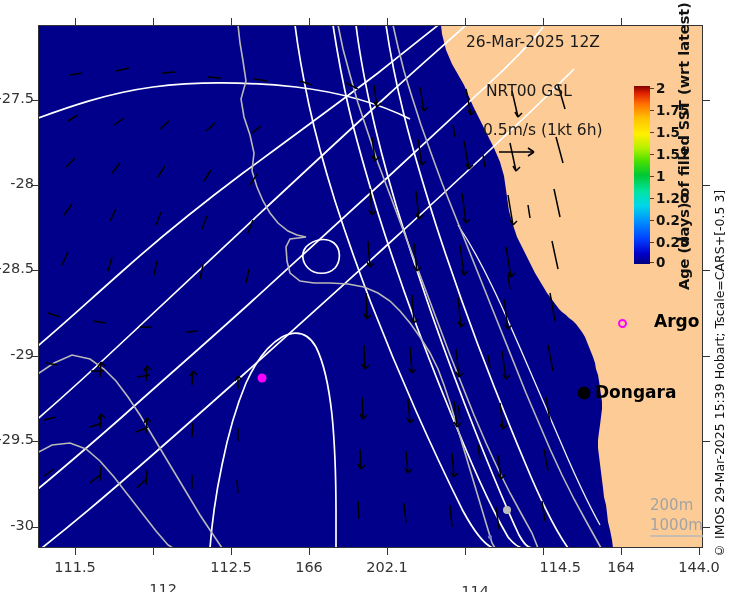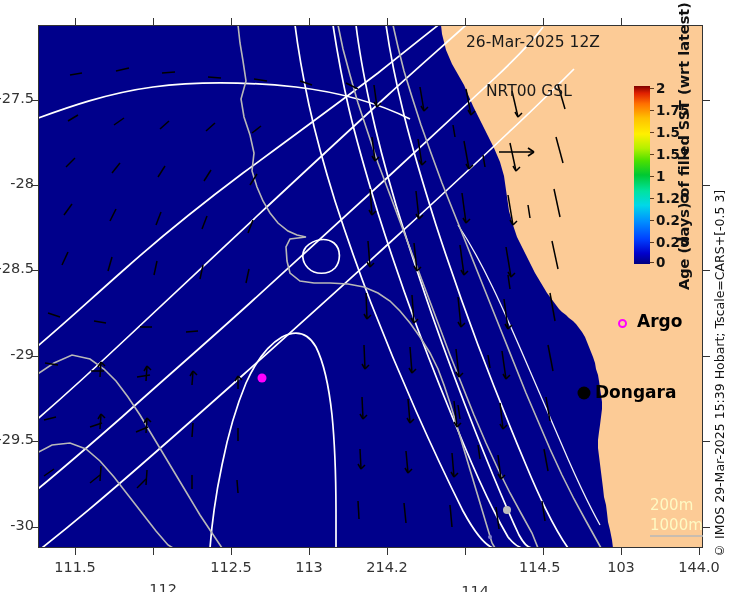--- a/index.html
+++ b/index.html
@@ -50,21 +50,21 @@
             font-size:14.5px;font-weight:bold;color:#111;white-space:nowrap;
             writing-mode:vertical-rl;transform:rotate(180deg);
             text-align:center;}
 
   
   .legend-label{position:absolute;font-weight:bold;font-size:17px;color:#000;white-space:nowrap;}
   .argo-dot{position:absolute;width:9px;height:9px;border:2px solid #ff00ff;
             border-radius:50%;box-sizing:border-box;background:transparent;}
 
   
-  .depth-lbl{position:absolute;font-size:15px;color:#fef9c3;white-space:nowrap;}
+  .depth-lbl{position:absolute;font-size:15px;color:#a3a3a3;white-space:nowrap;}
 
   
   #copyright{position:absolute;left:712px;top:178px;width:18px;height:380px;
              font-size:12.5px;color:#111;white-space:nowrap;
              writing-mode:vertical-rl;transform:rotate(180deg);}
 </style>
 </head>
 <body>
 
 <div id="root">
@@ -323,28 +323,29 @@
         <circle cx="224" cy="353" r="4.5" fill="#ff00ff"></circle>
 
         <circle cx="546" cy="368" r="6.5" fill="#000000"></circle>
       </g>
       <rect x="0.5" y="0.5" width="664" height="522" fill="none" stroke="#333333" stroke-width="1"></rect>
     </svg>
 
     <div class="map-text" style="left:428px;top:8px;">26-Mar-2025 12Z</div>
 
     <div class="map-text" style="left:448px;top:57px;">NRT00 GSL</div>
+    <div class="map-text" style="left:445px;top:96px;">0.5m/s (1kt 6h)</div>
 
     <svg style="position:absolute;left:460px;top:120px;" width="44" height="14">
       <line x1="1" y1="7" x2="36" y2="7" stroke="#000" stroke-width="1.6"></line>
       <path d="M36,7 l-6,-4 M36,7 l-6,4" stroke="#000" stroke-width="1.6" fill="none"></path>
     </svg>
 
     <div class="argo-dot" style="left:580px;top:294px;"></div>
-    <div class="legend-label" style="left:599px;top:286px;">Argo</div>
+    <div class="legend-label" style="left:616px;top:286px;">Argo</div>
 
     <div class="legend-label" style="left:557px;top:357px;">Dongara</div>
 
     <div class="depth-lbl" style="left:612px;top:471px;">200m</div>
     <div class="depth-lbl" style="left:612px;top:491px;">1000m</div>
     <svg style="position:absolute;left:612px;top:487px;" width="90" height="30">
       <line x1="62" y1="4" x2="82" y2="4" stroke="#ffffff" stroke-width="1.6"></line>
       <line x1="0" y1="24" x2="56" y2="24" stroke="#b8b8b8" stroke-width="1.6"></line>
       <line x1="62" y1="24" x2="82" y2="24" stroke="#222222" stroke-width="1.6"></line>
     </svg>
@@ -396,33 +397,33 @@
   <div class="tick-mark" style="left:75px;top:548px;width:1px;height:7px;"></div>
   <div class="tick-lbl" style="left:51px;top:559px;width:48px;text-align:center;">111.5</div>
 
   <div class="tick-mark" style="left:153px;top:548px;width:1px;height:7px;"></div>
   <div class="tick-lbl" style="left:129px;top:581px;width:48px;text-align:right;">112</div>
 
   <div class="tick-mark" style="left:231px;top:548px;width:1px;height:7px;"></div>
   <div class="tick-lbl" style="left:207px;top:559px;width:48px;text-align:center;">112.5</div>
 
   <div class="tick-mark" style="left:309px;top:548px;width:1px;height:7px;"></div>
-  <div class="tick-lbl" style="left:285px;top:559px;width:48px;text-align:center;">113</div>
+  <div class="tick-lbl" style="left:285px;top:559px;width:48px;text-align:center;">166</div>
 
   <div class="tick-mark" style="left:387px;top:548px;width:1px;height:7px;"></div>
-  <div class="tick-lbl" style="left:363px;top:559px;width:48px;text-align:center;">214.2</div>
+  <div class="tick-lbl" style="left:363px;top:559px;width:48px;text-align:center;">202.1</div>
 
   <div class="tick-mark" style="left:465px;top:548px;width:1px;height:7px;"></div>
   <div class="tick-lbl" style="left:441px;top:583px;width:48px;text-align:right;">114</div>
 
   <div class="tick-mark" style="left:543px;top:548px;width:1px;height:7px;"></div>
-  <div class="tick-lbl" style="left:519px;top:559px;width:48px;text-align:left;">114.5</div>
+  <div class="tick-lbl" style="left:533px;top:559px;width:48px;text-align:right;">114.5</div>
 
   <div class="tick-mark" style="left:621px;top:548px;width:1px;height:7px;"></div>
-  <div class="tick-lbl" style="left:597px;top:559px;width:48px;text-align:center;">103</div>
+  <div class="tick-lbl" style="left:597px;top:559px;width:48px;text-align:center;">164</div>
 
   <div class="tick-mark" style="left:699px;top:548px;width:1px;height:7px;"></div>
   <div class="tick-lbl" style="left:675px;top:559px;width:48px;text-align:center;">144.0</div>
 
   <div class="tick-mark" style="left:75px;top:18px;width:1px;height:7px;"></div>
   <div class="tick-mark" style="left:153px;top:18px;width:1px;height:7px;"></div>
   <div class="tick-mark" style="left:231px;top:18px;width:1px;height:7px;"></div>
   <div class="tick-mark" style="left:309px;top:18px;width:1px;height:7px;"></div>
   <div class="tick-mark" style="left:387px;top:18px;width:1px;height:7px;"></div>
   <div class="tick-mark" style="left:465px;top:18px;width:1px;height:7px;"></div>

